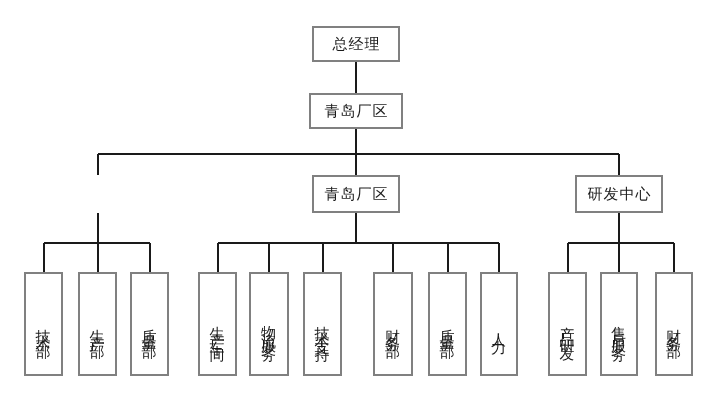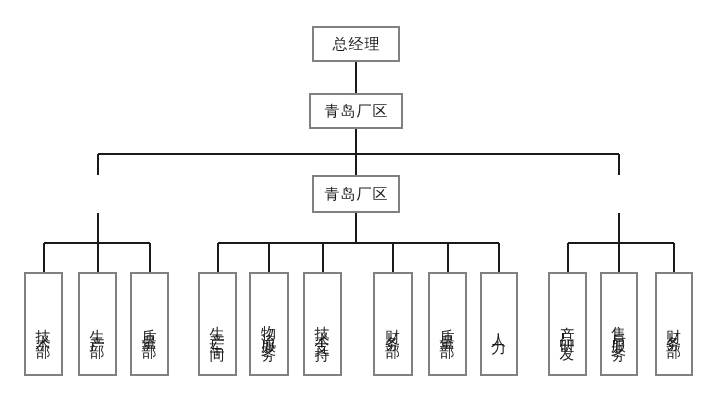--- a/index.html
+++ b/index.html
@@ -62,20 +62,23 @@
     <span class="lbl">总经理</span>
   </div>
 
   <div class="node h" style="left:309px; top:93px; width:94px; height:36px;">
     <span class="lbl">青岛厂区</span>
   </div>
 
   <div class="node h" style="left:312px; top:175px; width:88px; height:38px;">
     <span class="lbl">青岛厂区</span>
   </div>
+  <div class="node h" style="left:575px; top:175px; width:88px; height:38px;">
+    <span class="lbl">研发中心</span>
+  </div>
 
   <div class="node v" style="left:24px; top:272px; width:39px; height:104px;">
     <span class="lbl">技术部</span>
   </div>
   <div class="node v" style="left:78px; top:272px; width:39px; height:104px;">
     <span class="lbl">生产部</span>
   </div>
   <div class="node v" style="left:130px; top:272px; width:39px; height:104px;">
     <span class="lbl">质量部</span>
   </div>

